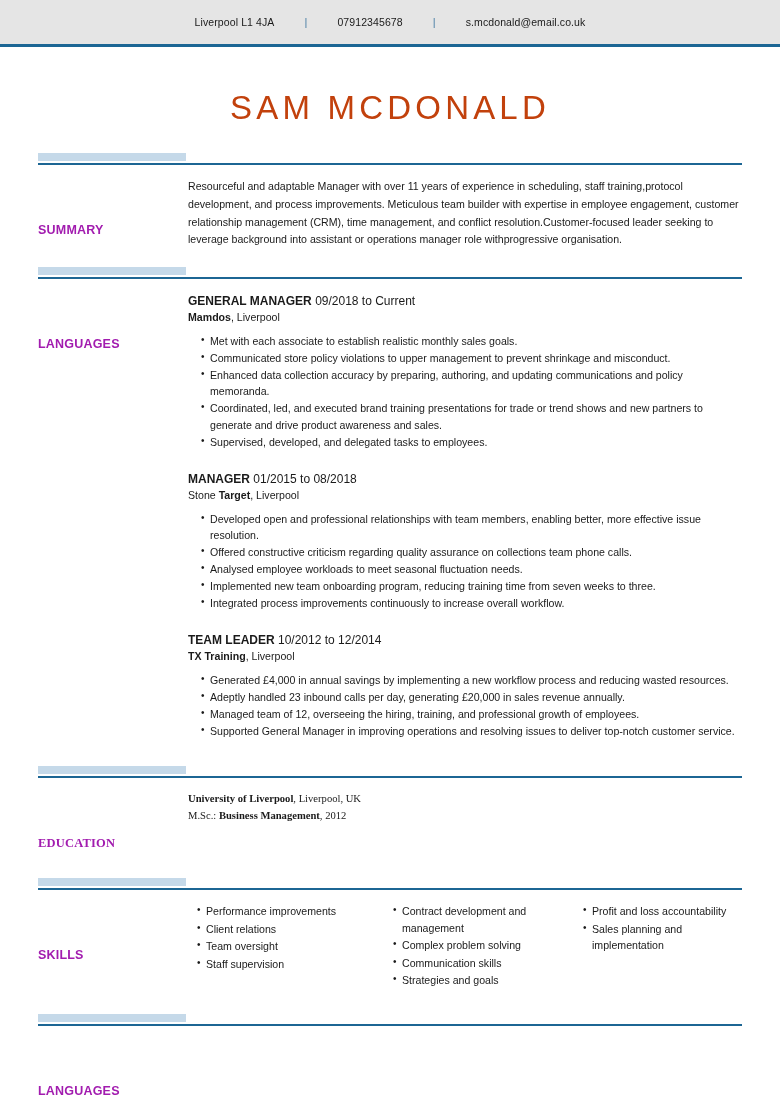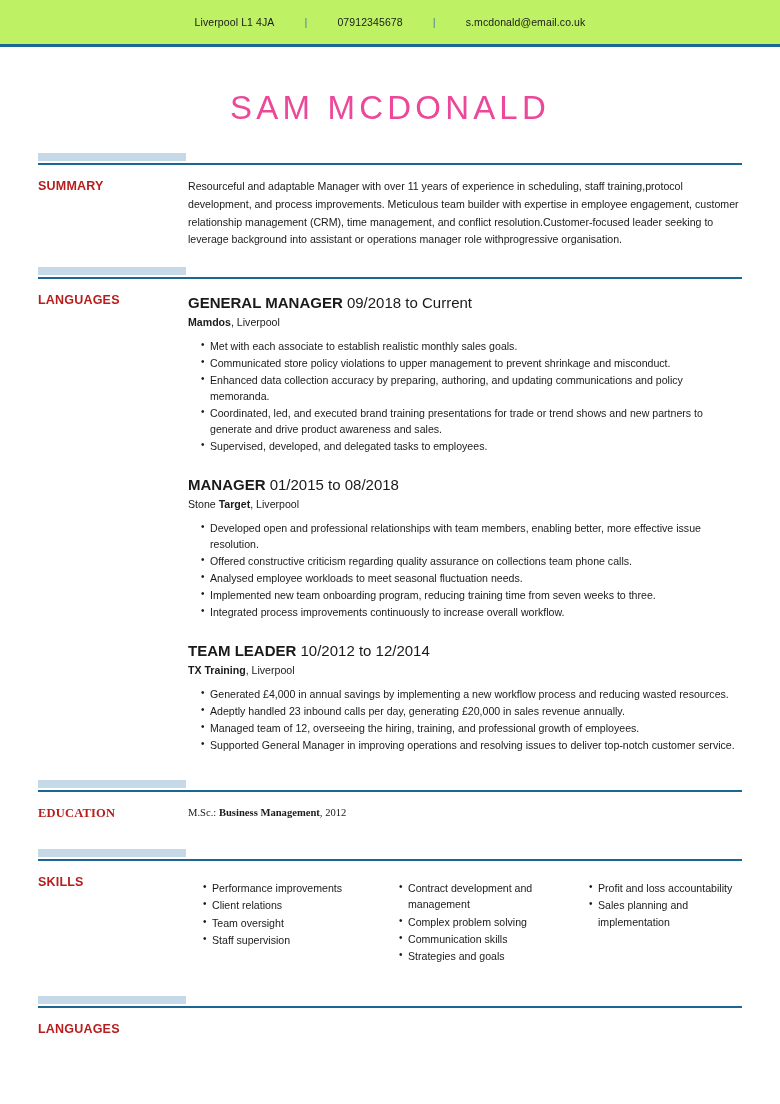--- a/index.html
+++ b/index.html
@@ -12,21 +12,21 @@
     height: 1104px;
     position: relative;
     font-family: "Liberation Sans", sans-serif;
     color: #1a1a1a;
     overflow: hidden;
   }
 
   
   .contact-band {
     height: 47px;
-    background: #bef264;
+    background: #e5e5e5;
     border-bottom: 3px solid #1c6694;
     display: flex;
     align-items: center;
     justify-content: center;
     box-sizing: border-box;
   }
   .contact-inner {
     display: flex;
     align-items: center;
     font-size: 10.5px;
@@ -42,21 +42,21 @@
 
   
   .name-wrap {
     margin-top: 42px;
     text-align: center;
   }
   .name {
     font-size: 33px;
     font-weight: 300;
     letter-spacing: 4.2px;
-    color: #ec4899;
+    color: #c2410c;
     white-space: nowrap;
   }
 
   
   .section {
     padding: 0 38px;
     box-sizing: border-box;
   }
   .rule {
     position: relative;
@@ -76,22 +76,23 @@
   .sec-body {
     display: flex;
     padding-top: 13px;
   }
   .sec-label {
     width: 150px;
     flex: 0 0 150px;
     font-size: 12.5px;
     font-weight: bold;
     letter-spacing: .2px;
-    color: #b91c1c;
+    color: #a21caf;
     padding-top: 1px;
+    margin-top: 44px;
   }
   .sec-content {
     flex: 1 1 auto;
     font-size: 10.6px;
     line-height: 1.62;
     color: #1a1a1a;
   }
 
   
   #summary-section { margin-top: 25px; }
@@ -99,21 +100,21 @@
     font-size: 10.6px;
     line-height: 1.68;
     max-width: 556px;
   }
 
   
   #experience-section { margin-top: 17px; }
   .job { margin-bottom: 4px; }
   .job + .job { margin-top: 20px; }
   .job-title-line {
-    font-size: 15px;
+    font-size: 12px;
     line-height: 1.5;
   }
   .job-role { font-weight: bold; }
   .job-dates { font-weight: normal; }
   .job-company-line {
     font-size: 10.6px;
     line-height: 1.5;
   }
   .co-strong { font-weight: bold; }
   ul.bullets {
@@ -149,21 +150,21 @@
     display: flex;
     gap: 0;
   }
   .skills-col {
     flex: 0 0 auto;
   }
   .skills-col:nth-child(1) { width: 196px; }
   .skills-col:nth-child(2) { width: 190px; }
   .skills-col:nth-child(3) { width: 180px; }
   .skills-col ul {
-    margin: 6px;
+    margin: 0;
     padding: 0 0 0 9px;
     list-style: none;
   }
   .skills-col ul li {
     position: relative;
     padding-left: 9px;
     font-size: 10.6px;
     line-height: 1.55;
     margin-bottom: 1px;
   }
@@ -272,20 +273,23 @@
         </div>
       </div>
   </div>
 </div>
 
 <div class="section" id="education-section">
   <div class="rule"></div>
   <div class="sec-body">
     <div class="sec-label">EDUCATION</div>
     <div class="sec-content">
+      <div class="edu-line">
+        <span class="edu-strong">University of Liverpool</span><span>, Liverpool, UK</span>
+      </div>
       <div class="edu-line">
         <span>M.Sc.: </span><span class="edu-strong">Business Management</span><span>, 2012</span>
       </div>
     </div>
   </div>
 </div>
 
 <div class="section" id="skills-section">
   <div class="rule"></div>
   <div class="sec-body">

